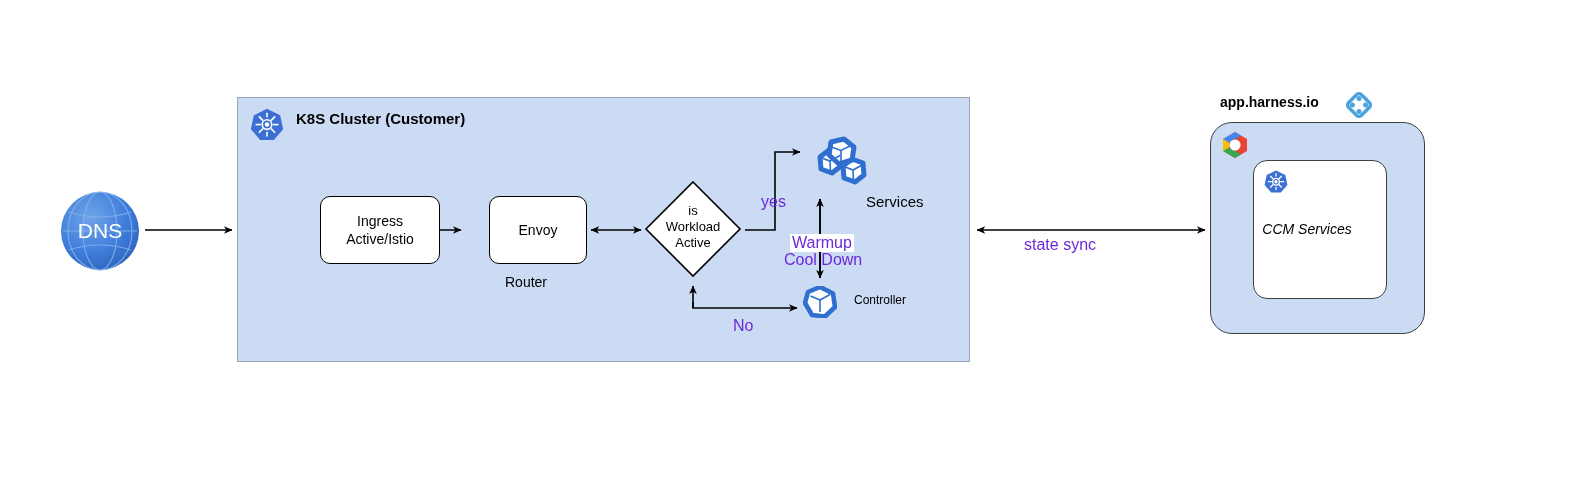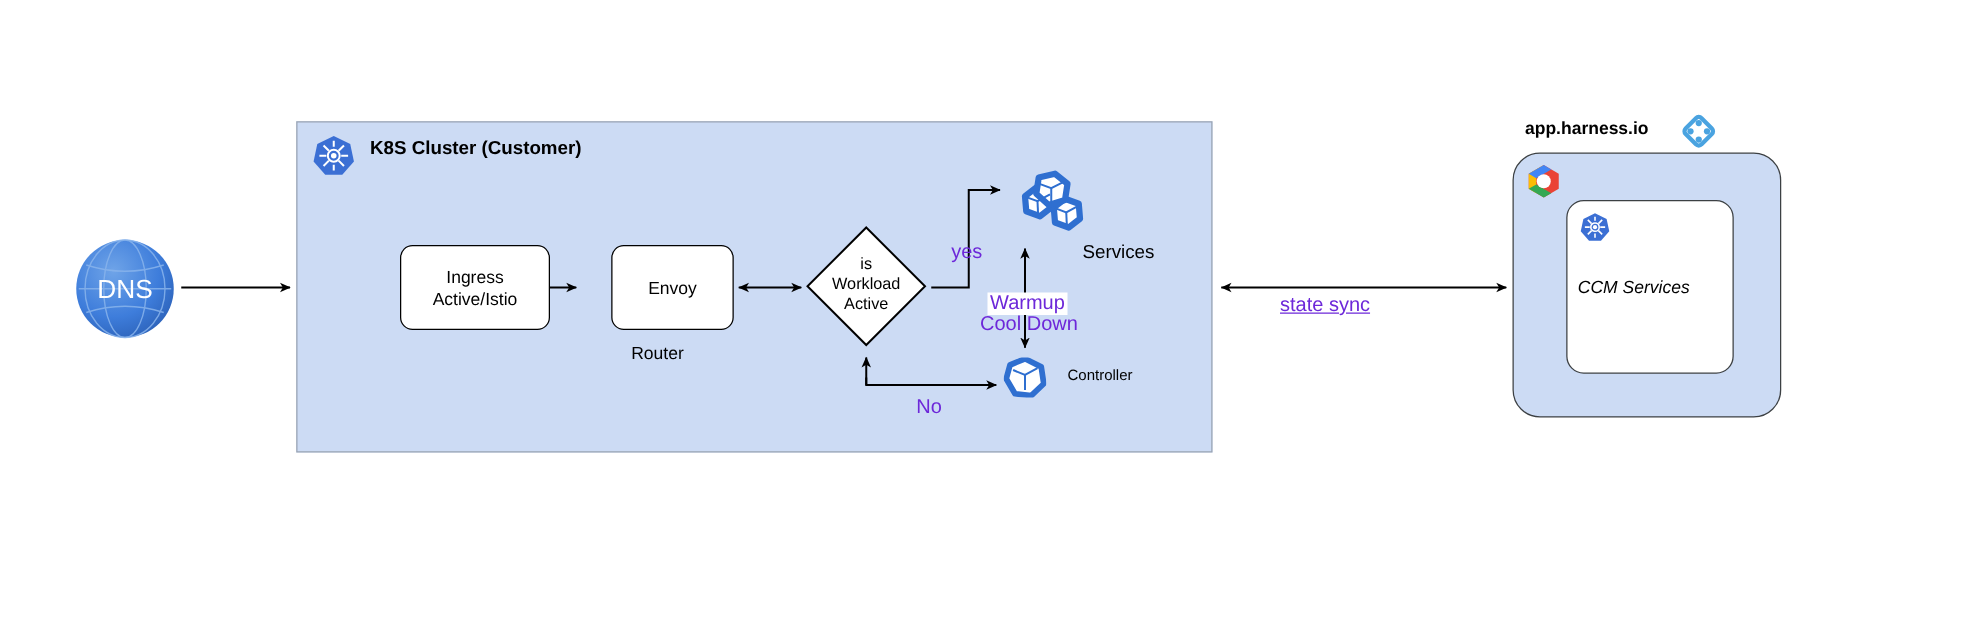--- a/index.html
+++ b/index.html
@@ -129,21 +129,20 @@
   #warmup-label {
     left: 790px; top: 218px;
     background: #ffffff;
     padding: 0 2px;
   }
   #cooldown-label { left: 784px; top: 235px; }
   #statesync-label {
     left: 1021px; top: 220px;
     background: #ffffff;
     padding: 0 3px;
-    text-decoration: underline;
   }
 
   
   #services-label { left: 866px; top: 149px; font-size: 15px; color: #000000; margin-top: 44px; }
   #controller-label { left: 854px; top: 293px; font-size: 12px; color: #000000; }
 
   
   .icon-wrap { position: absolute; }
   #k8s-cluster-icon { left: 250px; top: 108px; width: 34px; height: 34px; }
   #dns-globe       { left: 60px;  top: 191px; width: 80px; height: 80px; }

